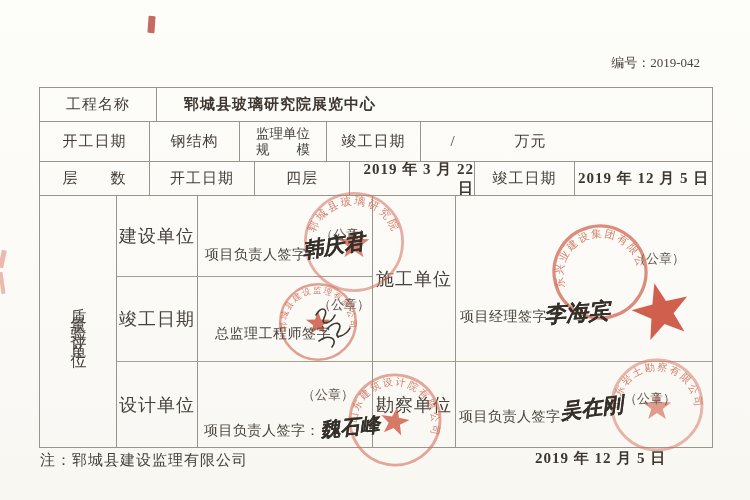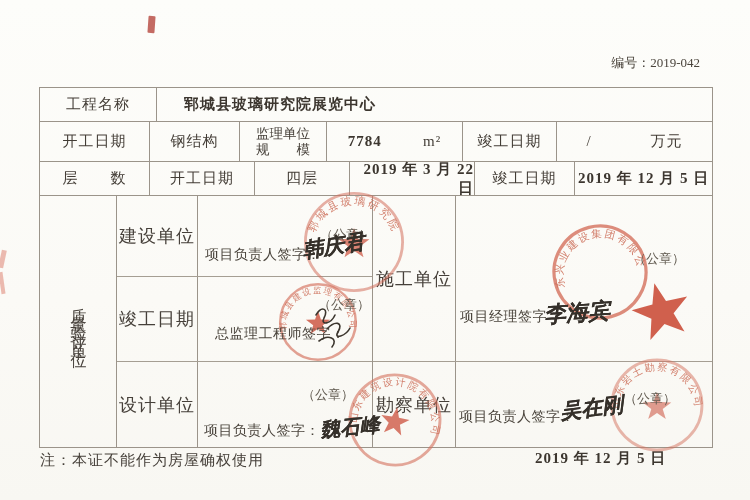--- a/index.html
+++ b/index.html
@@ -91,24 +91,20 @@
       <div class="cell bold" style="width:246px">郓城县玻璃研究院展览中心</div>
     </div>
 
     <div class="row r2">
       <div class="cell" style="width:110px">开工日期</div>
       <div class="cell" style="width:90px">钢结构</div>
       <div class="cell arealbl" style="width:87px">
         <div>监理单位</div>
         <div>规　　模</div>
       </div>
-      <div class="cell spread" style="width:136px">
-        <span class="bold">7784</span>
-        <span>m²</span>
-      </div>
       <div class="cell" style="width:94px">竣工日期</div>
       <div class="cell spread" style="width:155px">
         <span>/</span>
         <span>万元</span>
       </div>
     </div>
 
     <div class="row r3">
       <div class="cell" style="width:110px">层　　数</div>
       <div class="cell" style="width:105px">开工日期</div>
@@ -202,16 +198,16 @@
             </svg>
             <span class="seal" style="left:168px;top:28px">（公章）</span>
             <span class="siglabel" style="left:3px;top:46px">项目负责人签字：</span>
             <span class="handsig" style="left:104px;top:32px;font-size:21px;transform:rotate(-7deg)">吴在刚</span>
           </div>
         </div>
       </div>
     </div>
   </div>
 
-  <div class="note">注：本证不能作为房屋确权使用</div>
+  <div class="note">注：郓城县建设监理有限公司</div>
   <div class="fdate">2019 年 12 月 5 日</div>
 
 </div>
 
 </body></html>

